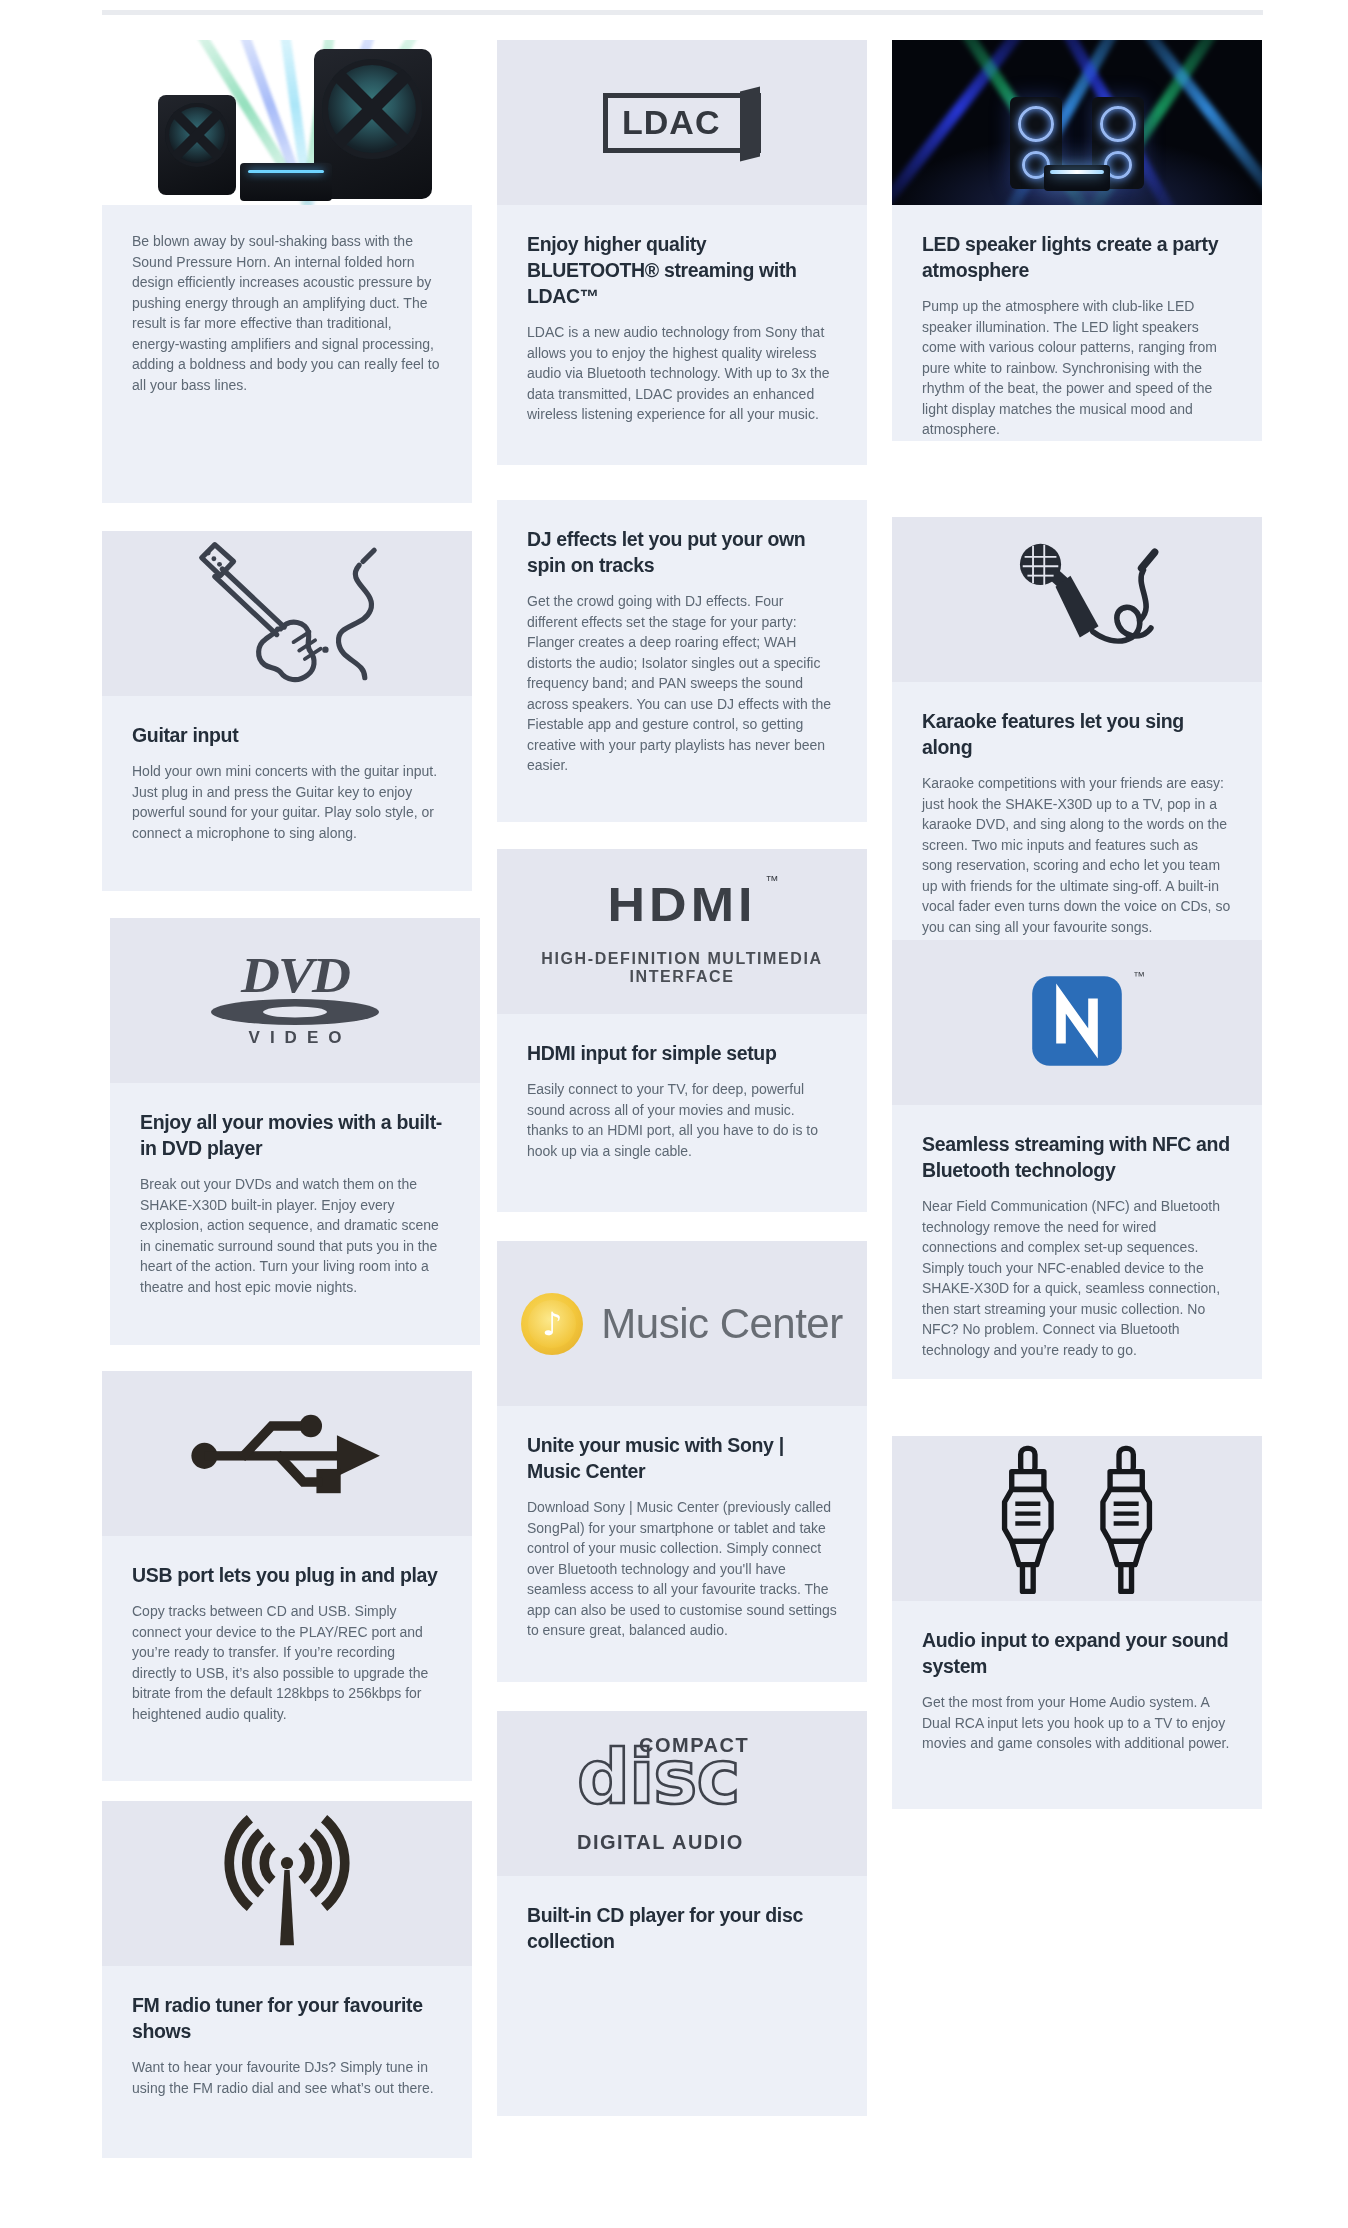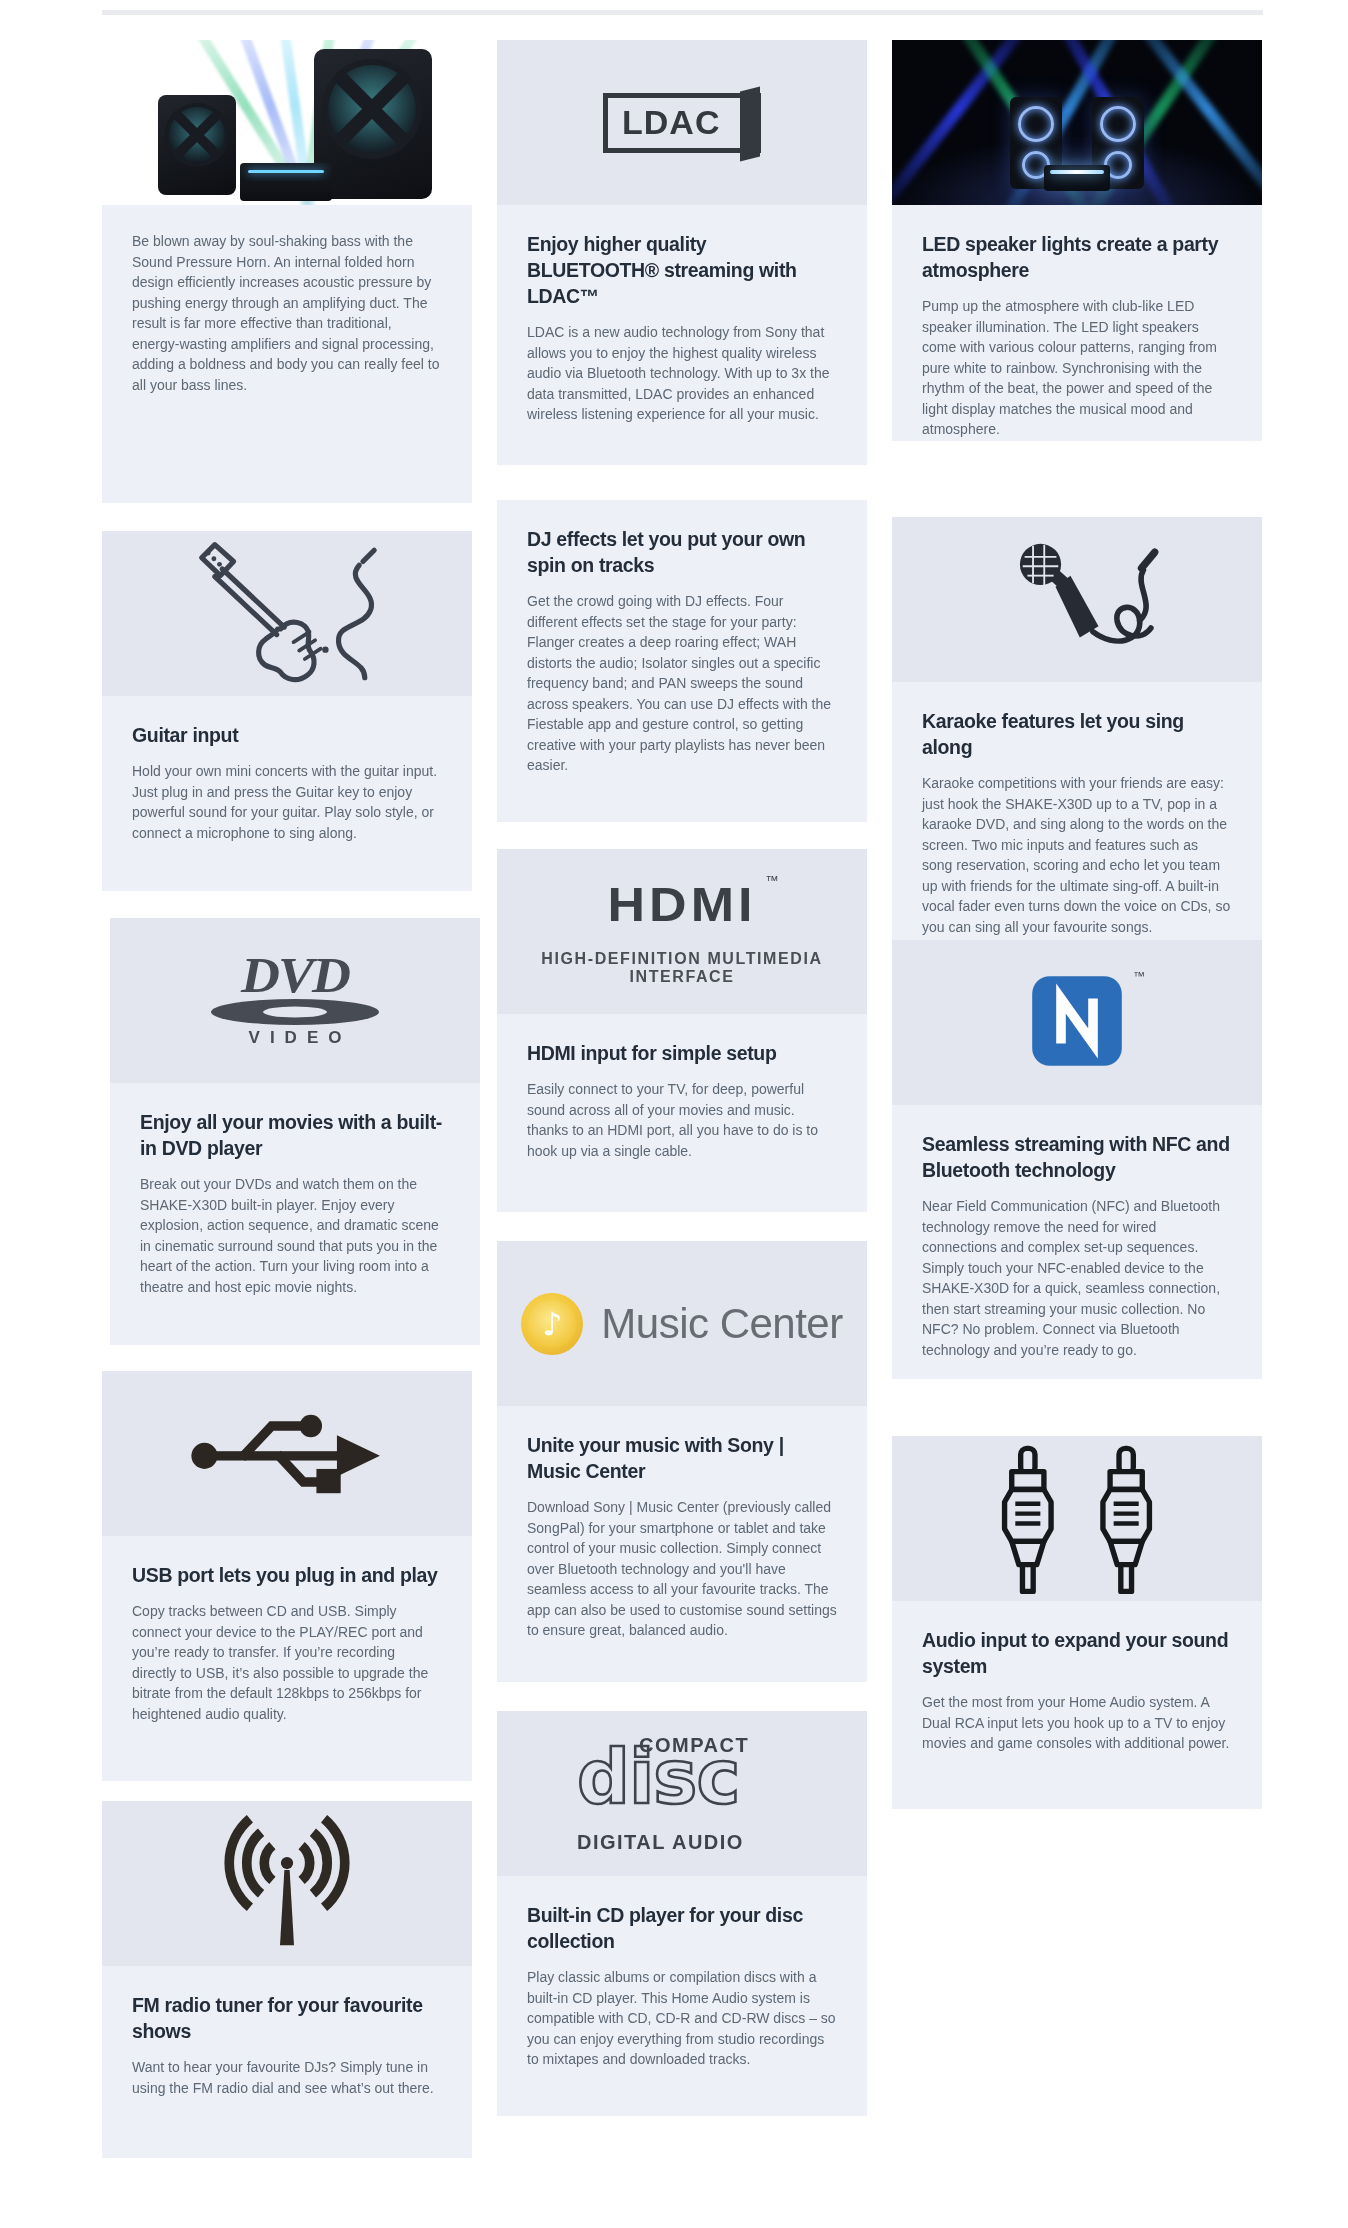--- a/index.html
+++ b/index.html
@@ -285,21 +285,20 @@
       <div class="card" style="margin-bottom:0;">
         <div class="img-block">
           <div class="cd-logo">
             <span class="cd-compact">COMPACT</span>
             <span class="cd-disc">disc</span>
             <span class="cd-digital">DIGITAL AUDIO</span>
           </div>
         </div>
         <div class="txt-block" style="height:240px;">
           <h3 class="card-title">Built-in CD player for your disc collection</h3>
-          <p class="card-body">Play classic albums or compilation discs with a built-in CD player. This Home Audio system is compatible with CD, CD-R and CD-RW discs – so you can enjoy everything from studio recordings to mixtapes and downloaded tracks.</p>
         </div>
       </div>
     </div>
 
     <div class="col">
 
       <div class="card" style="margin-bottom:76px;">
         <div class="img-block photo-led">
           <div class="beam" style="left:60px;background:linear-gradient(rgba(43,60,240,0),rgba(43,60,240,.85),rgba(43,60,240,0));transform:rotate(38deg);"></div>
           <div class="beam" style="left:120px;background:linear-gradient(rgba(30,200,120,0),rgba(30,200,120,.75),rgba(30,200,120,0));transform:rotate(-34deg);"></div>

